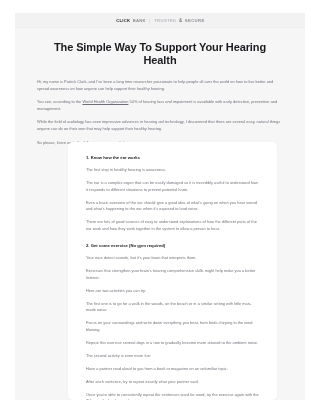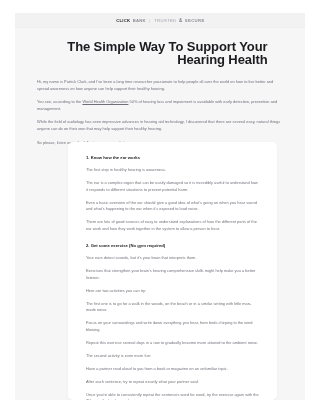--- a/index.html
+++ b/index.html
@@ -62,22 +62,22 @@
   }
   .badge-secure {
     color: #8e8e96;
     font-weight: 700;
     letter-spacing: 0.3px;
   }
   
   .title {
     margin: 13px auto 0;
     width: 215px;
-    text-align: right;
-    font-size: 13px;
+    text-align: center;
+    font-size: 11px;
     line-height: 12.5px;
     font-weight: 700;
     color: #1c1c20;
     letter-spacing: -0.1px;
   }
   
   .intro {
     margin: 13px 22px 0 22px;
   }
   .intro p {

